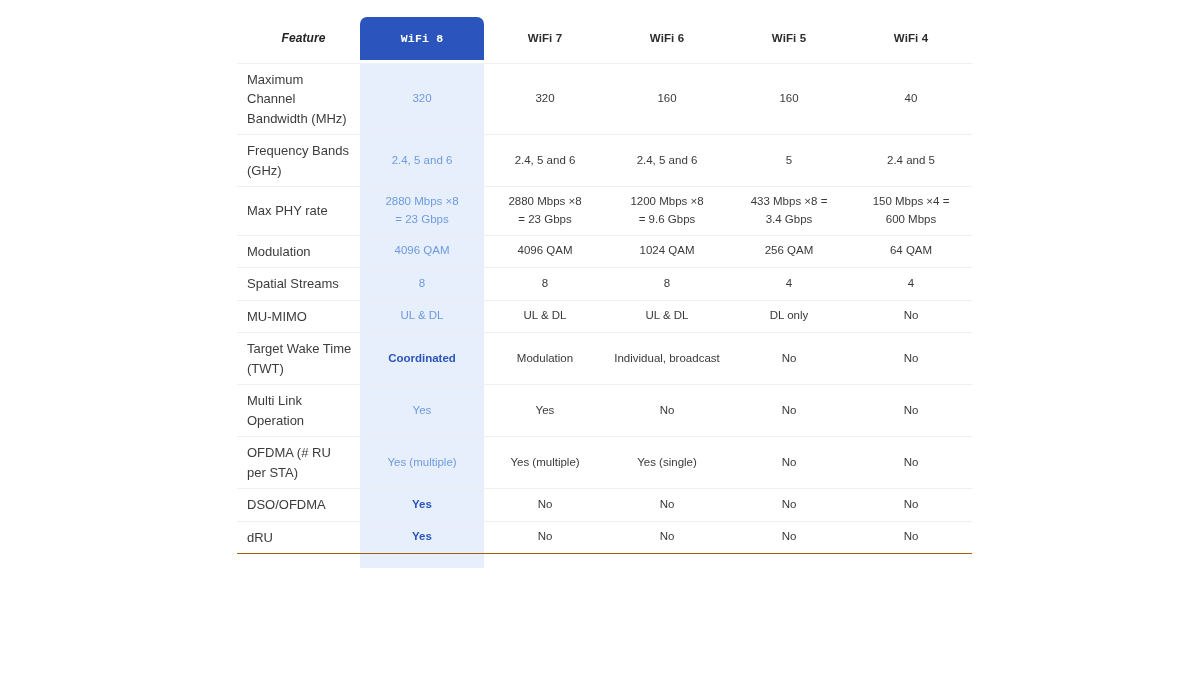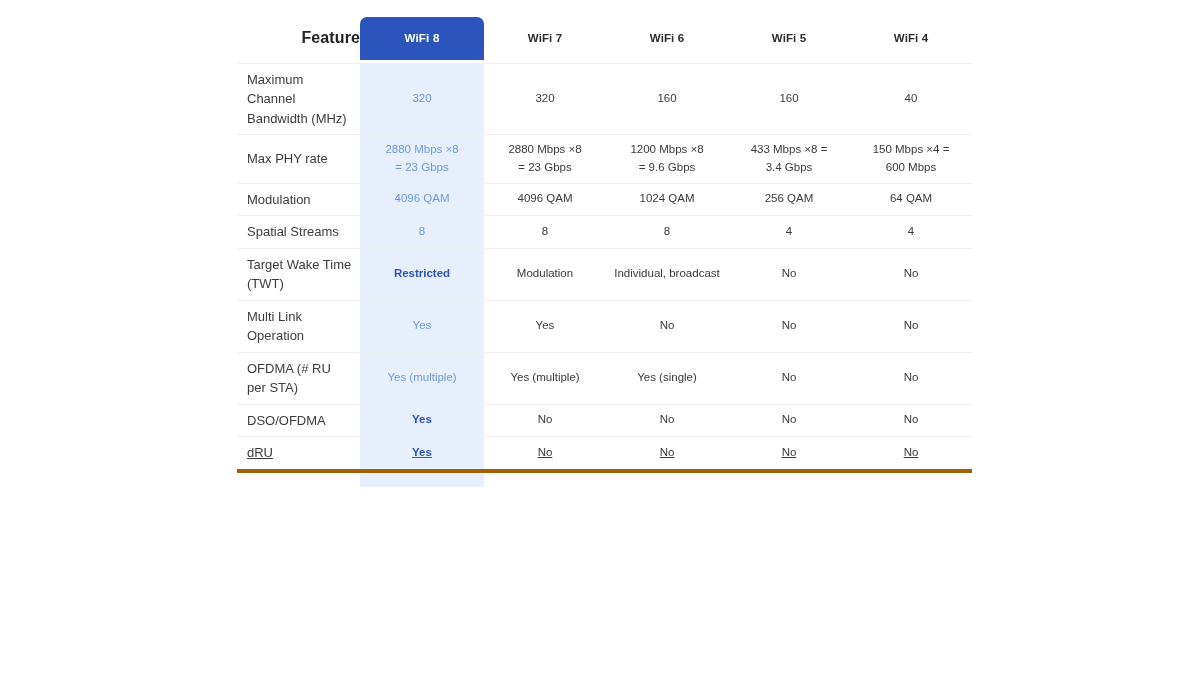--- a/index.html
+++ b/index.html
@@ -44,42 +44,44 @@
     font-weight: bold;
     color: #2c2c2c;
     letter-spacing: 0.1px;
     padding: 0;
     vertical-align: middle;
     height: 49px;
     text-align: center;
     position: relative;
   }
   thead th.feature-head {
-    text-align: right;
+    text-align: center;
     padding-left: 10px;
-    font-size: 16px;
+    font-size: 12px;
     color: #232323;
+    font-style: italic;
   }
 
   
   thead th.highlight-head {
     padding: 0;
     background: transparent;
   }
   .chip {
     display: flex;
     align-items: center;
     justify-content: center;
     height: 43px;
     background: #2b55bd;
     color: #ffffff;
     border-radius: 7px 7px 0 0;
     font-size: 11.5px;
     font-weight: bold;
     letter-spacing: 0.2px;
+    font-family: Liberation Mono, monospace;
   }
 
   
   tbody td {
     font-size: 11.5px;
     color: #3a3a3a;
     text-align: center;
     vertical-align: middle;
     border-top: 1px solid #eceff3;
     line-height: 1.55;
@@ -97,21 +99,21 @@
 
   tbody td.highlight-cell {
     background: #e6effb;
     color: #6f9ae0;
   }
   tbody td.highlight-cell.strong {
     color: #2b55bd;
     font-weight: bold;
   }
 
-  tbody tr:last-child td { border-bottom: 4px solid #a16207; text-decoration: underline; }
+  tbody tr:last-child td { border-bottom: 1px solid #a16207; }
 
   
   #highlight-tail {
     position: absolute;
     left: 123px;
     top: 100%;
     width: 124px;
     height: 14px;
     background: #e6effb;
   }
@@ -151,20 +153,28 @@
       <tbody id="tbody">
           <tr>
             <td class="feature-cell">Maximum Channel Bandwidth (MHz)</td>
             <td class="highlight-cell">320</td>
             <td class="">320</td>
             <td class="">160</td>
             <td class="">160</td>
             <td class="">40</td>
           </tr>
           <tr>
+            <td class="feature-cell">Frequency Bands (GHz)</td>
+            <td class="highlight-cell">2.4, 5 and 6</td>
+            <td class="">2.4, 5 and 6</td>
+            <td class="">2.4, 5 and 6</td>
+            <td class="">5</td>
+            <td class="">2.4 and 5</td>
+          </tr>
+          <tr>
             <td class="feature-cell">Max PHY rate</td>
             <td class="highlight-cell"><span class="nowrap">2880 Mbps ×8</span><br><span class="nowrap">= 23 Gbps</span></td>
             <td class=""><span class="nowrap">2880 Mbps ×8</span><br><span class="nowrap">= 23 Gbps</span></td>
             <td class=""><span class="nowrap">1200 Mbps ×8</span><br><span class="nowrap">= 9.6 Gbps</span></td>
             <td class=""><span class="nowrap">433 Mbps ×8 =</span><br><span class="nowrap">3.4 Gbps</span></td>
             <td class=""><span class="nowrap">150 Mbps ×4 =</span><br><span class="nowrap">600 Mbps</span></td>
           </tr>
           <tr>
             <td class="feature-cell">Modulation</td>
             <td class="highlight-cell">4096 QAM</td>
@@ -175,22 +185,30 @@
           </tr>
           <tr>
             <td class="feature-cell">Spatial Streams</td>
             <td class="highlight-cell">8</td>
             <td class="">8</td>
             <td class="">8</td>
             <td class="">4</td>
             <td class="">4</td>
           </tr>
           <tr>
+            <td class="feature-cell">MU-MIMO</td>
+            <td class="highlight-cell">UL &amp; DL</td>
+            <td class="">UL &amp; DL</td>
+            <td class="">UL &amp; DL</td>
+            <td class="">DL only</td>
+            <td class="">No</td>
+          </tr>
+          <tr>
             <td class="feature-cell">Target Wake Time (TWT)</td>
-            <td class="highlight-cell strong">Restricted</td>
+            <td class="highlight-cell strong">Coordinated</td>
             <td class="">Modulation</td>
             <td class="">Individual, broadcast</td>
             <td class="">No</td>
             <td class="">No</td>
           </tr>
           <tr>
             <td class="feature-cell">Multi Link Operation</td>
             <td class="highlight-cell">Yes</td>
             <td class="">Yes</td>
             <td class="">No</td>

